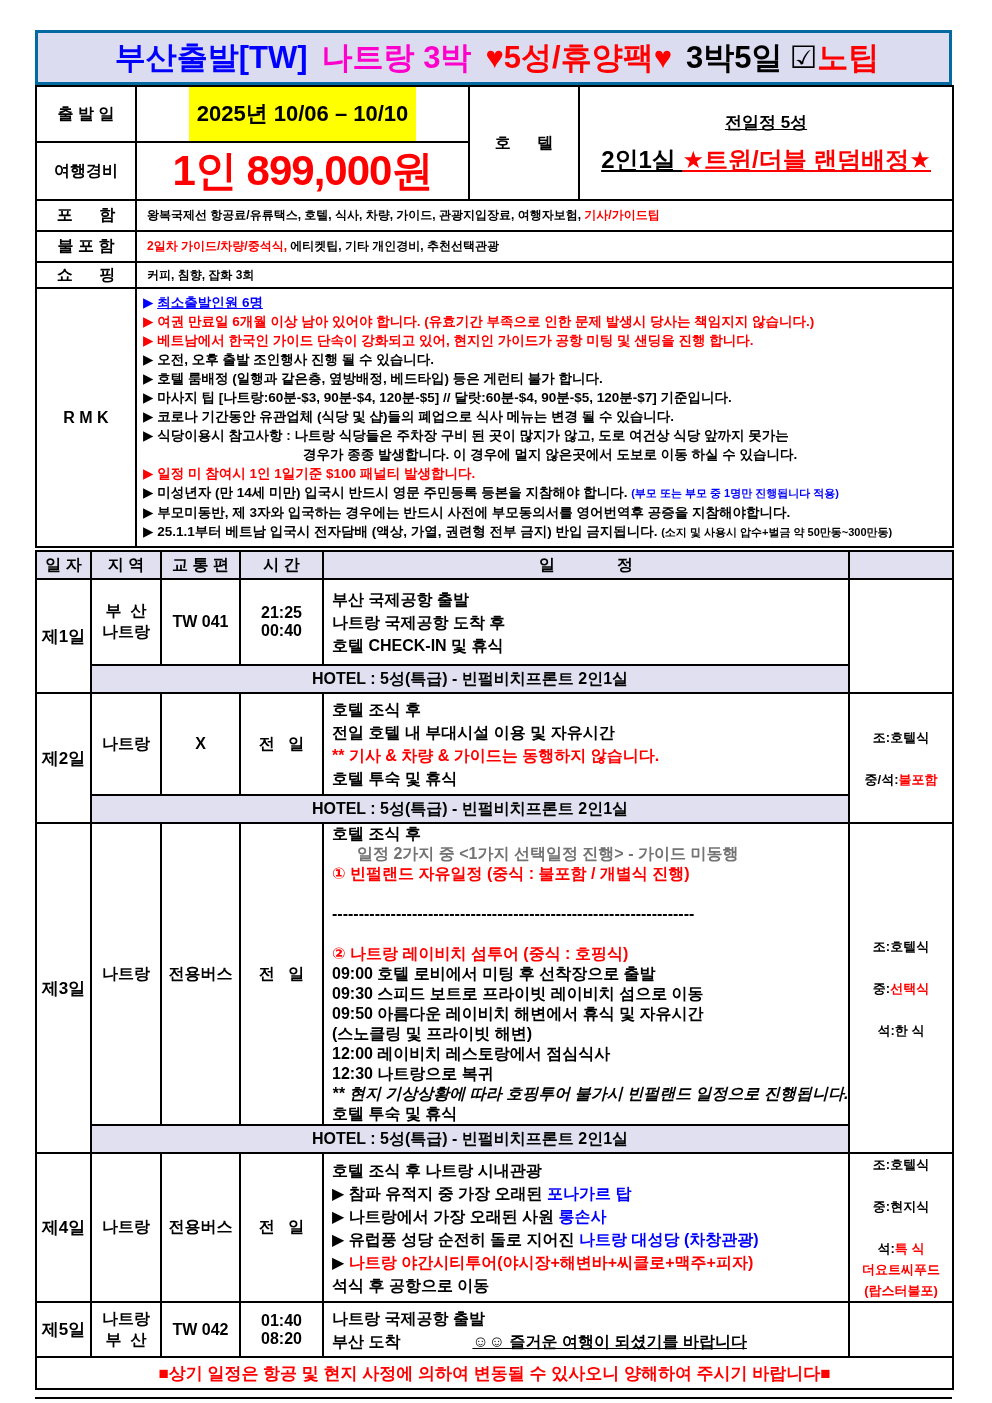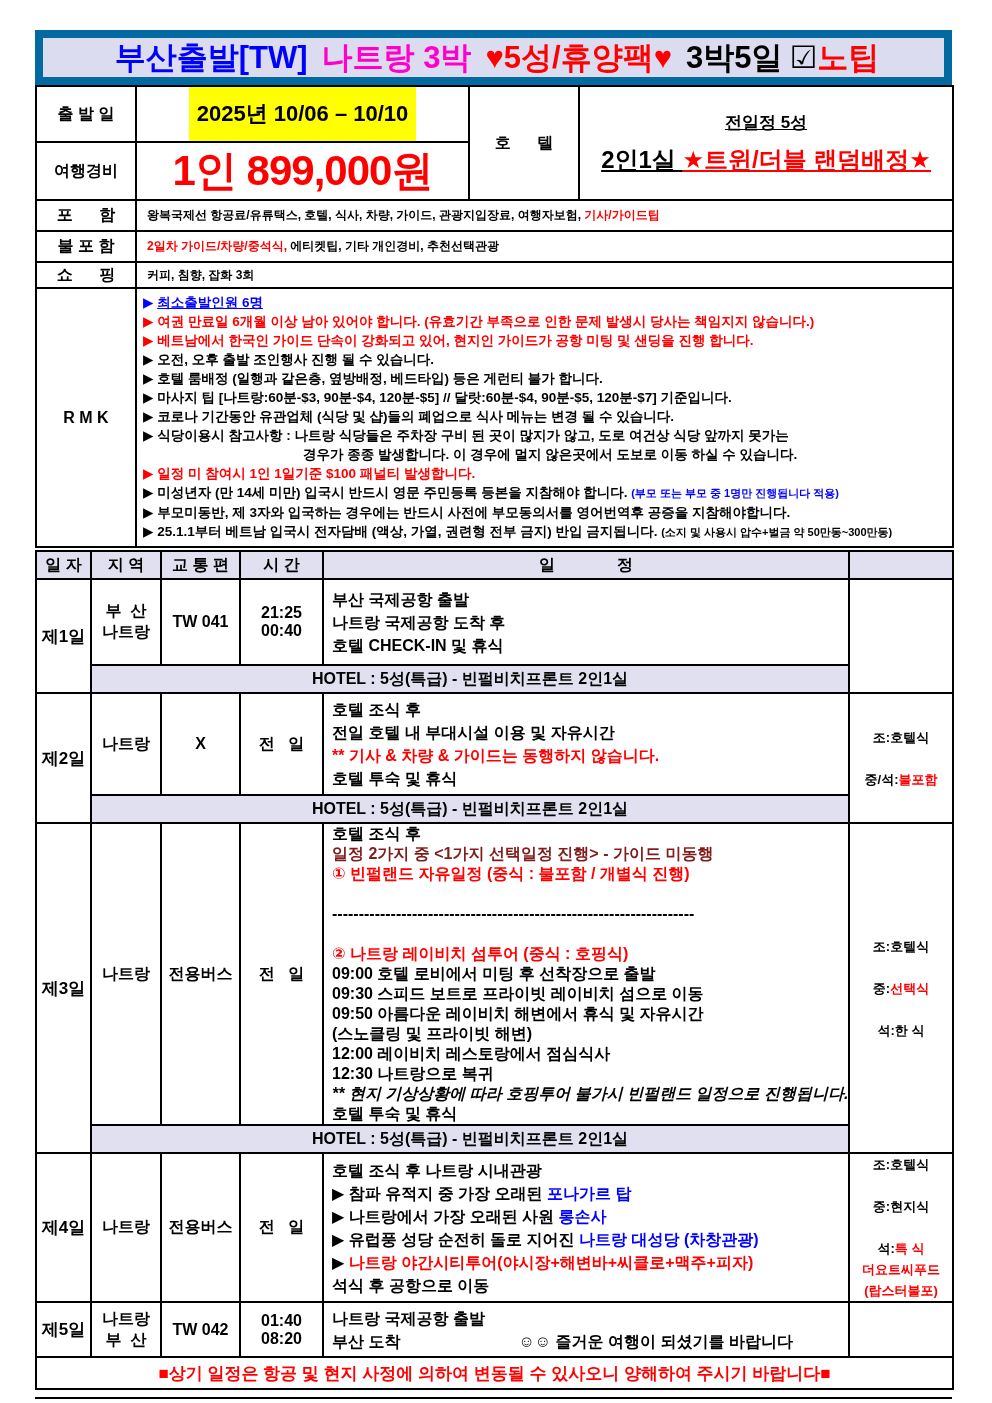--- a/index.html
+++ b/index.html
@@ -3,21 +3,21 @@
 <meta charset="utf-8">
 <style>
   html,body{margin:0;padding:0;background:#ffffff;}
   body{width:992px;height:1403px;overflow:hidden;
        font-family:"Liberation Sans","DejaVu Sans",sans-serif;
        font-weight:bold;color:#000;}
   .page{position:relative;width:992px;height:1403px;}
   .content{position:absolute;left:35px;top:30px;width:917px;}
 
   
-  .banner{box-sizing:border-box;border:8px solid #0369a1;background:#dcdcf0;
+  .banner{box-sizing:border-box;border:3px solid #0369a1;background:#dcdcf0;
           height:55px;display:flex;align-items:center;justify-content:center;
           font-size:31px;white-space:pre;}
   .banner span{margin:0 7px;}
   .banner .tight{margin:0;}
 
   table{border-collapse:collapse;width:917px;table-layout:fixed;}
   td,th{border:2px solid #000;padding:0;overflow:hidden;vertical-align:middle;}
 
   
   .info{margin-top:0;}
@@ -40,22 +40,22 @@
   .daycell{font-size:17px;text-align:center;}
   .pre{white-space:pre;text-align:center;font-size:16px;}
   .itin{padding:0 8px;font-size:16px;text-align:left;}
   .it-line{line-height:23px;white-space:nowrap;}
   .row-2 .it-line{line-height:20px;}
   .meals{font-size:13px;text-align:center;}
   .meals .it-line{line-height:21px;}
   .hotelrow td{background:#e0e0f0;text-align:center;font-size:16px;height:26px;}
   tfoot td{color:#f00;text-align:center;font-size:17px;height:30px;}
 
-  .c-r{color:#ff0000;} .c-b{color:#0000ff;} .c-g{color:#7f1d1d;}
-  .u{text-decoration:underline;} .i{font-style:italic;} .sm{font-size:11px;} .gap{margin-left:118px;}
+  .c-r{color:#ff0000;} .c-b{color:#0000ff;} .c-g{color:#737373;margin-left:25px;}
+  .u{text-decoration:underline;} .i{font-style:italic;} .sm{font-size:11px;} .gap{margin-left:72px;text-decoration:underline;}
   .t-blue{color:#0000ff;} .t-mag{color:#ff00cc;} .t-red{color:#ff0000;} .t-blk{color:#000;}
 
   .dbl{margin-top:7px;height:9px;border-top:2px solid #000;border-bottom:2px solid #000;}
 </style>
 </head>
 <body>
 
 <div class="page">
   <div class="content">
 

